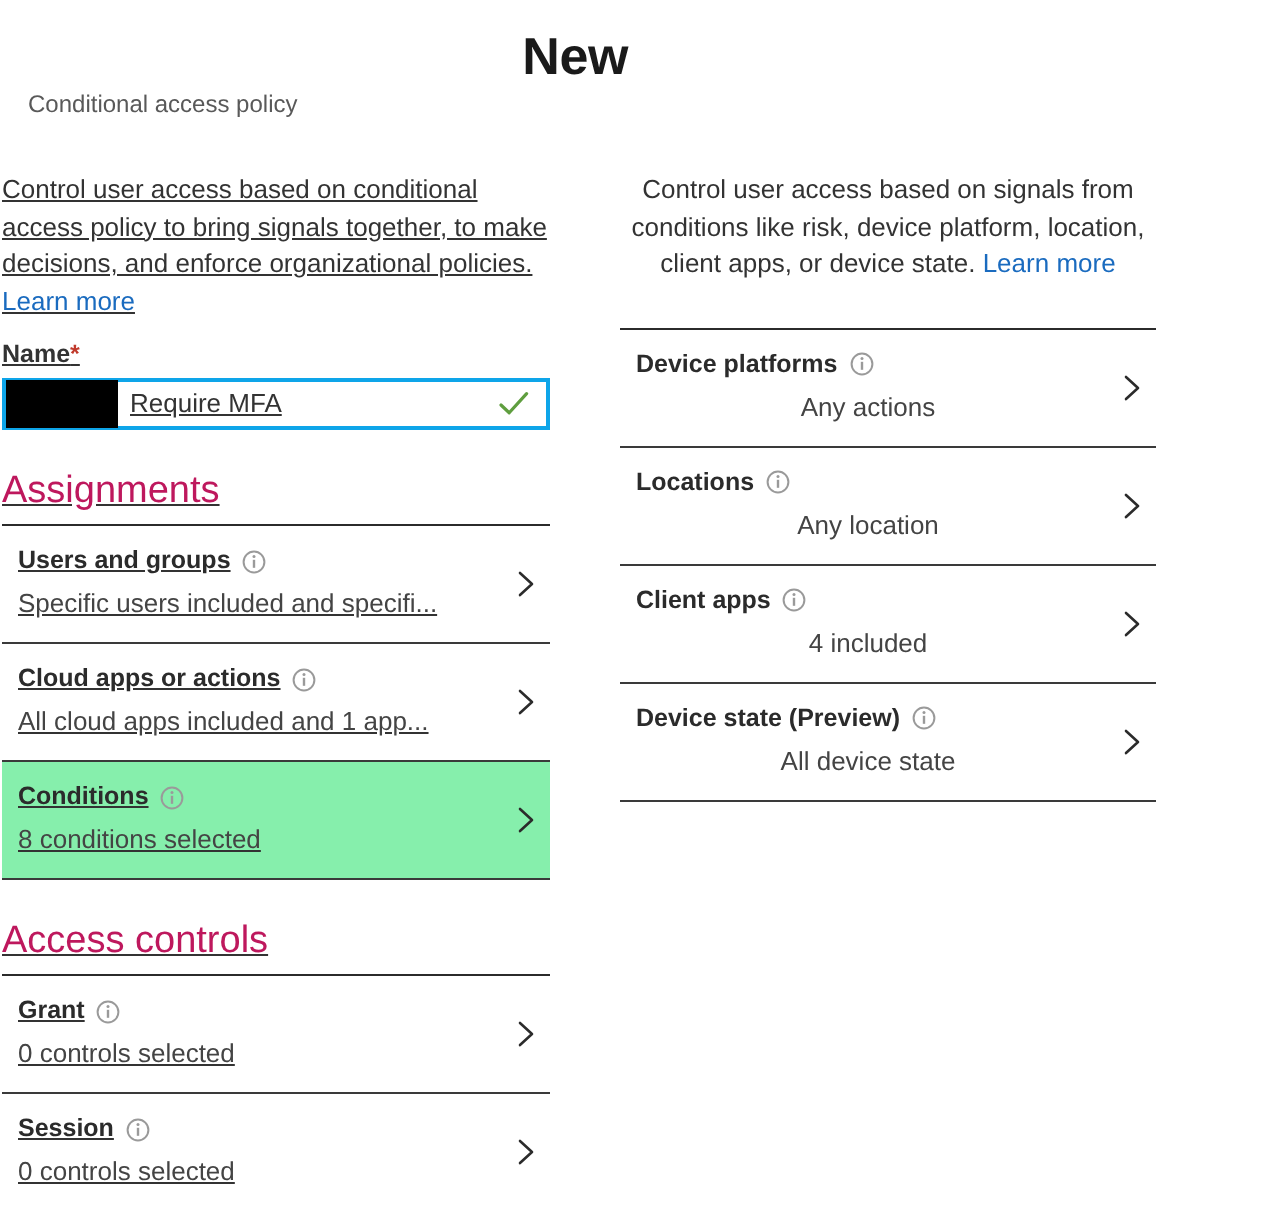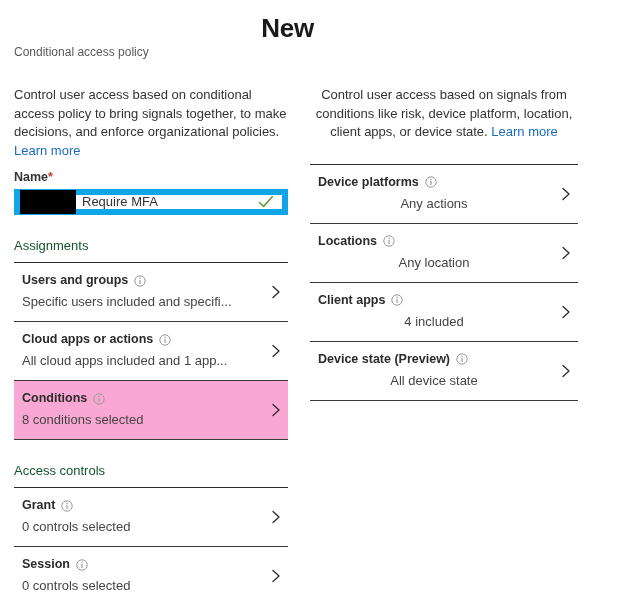--- a/index.html
+++ b/index.html
@@ -40,23 +40,24 @@
   .subtitle {
     font-size: 12px;
     color: #595959;
     line-height: 16px;
     margin-top: 0;
   }
 
   
   .col-left {
     position: absolute;
-    left: 14px;
+    left: 1px;
     top: 86px;
     width: 274px;
+    text-decoration: underline;
   }
   .col-right {
     position: absolute;
     left: 310px;
     top: 86px;
     width: 268px;
     text-align: center;
   }
 
   .intro {
@@ -78,21 +79,21 @@
     font-weight: 600;
     margin-bottom: 5px;
   }
   .req-star {
     color: #c0392b;
     font-weight: 600;
   }
   .text-input-wrap {
     position: relative;
     height: 26px;
-    border: 6px solid #0ea5e9;
+    border: 2px solid #0ea5e9;
     background: #ffffff;
     box-sizing: border-box;
     display: flex;
     align-items: center;
   }
   .redaction {
     width: 56px;
     height: 24px;
     background: #000000;
     flex: 0 0 auto;
@@ -111,22 +112,22 @@
     margin-right: 8px;
     display: flex;
     align-items: center;
   }
 
   
   .section {
     margin-top: 22px;
   }
   .section-title {
-    font-size: 13px;
-    color: #14532d;
+    font-size: 19px;
+    color: #be185d;
     line-height: 18px;
     padding-bottom: 7px;
   }
   .rule-strong {
     height: 1px;
     background: #2b2b2b;
     width: 100%;
   }
   .rule-light {
     height: 1px;
@@ -138,21 +139,21 @@
   .list { width: 100%; }
   .row {
     position: relative;
     display: block;
     padding: 9px 28px 10px 8px;
     box-sizing: border-box;
     cursor: pointer;
     background: transparent;
   }
   .row.selected {
-    background: #f9a8d4;
+    background: #86efac;
   }
   .row-title {
     font-size: 12.5px;
     font-weight: 600;
     color: #2b2b2b;
     line-height: 17px;
     display: flex;
     align-items: center;
     gap: 6px;
   }

